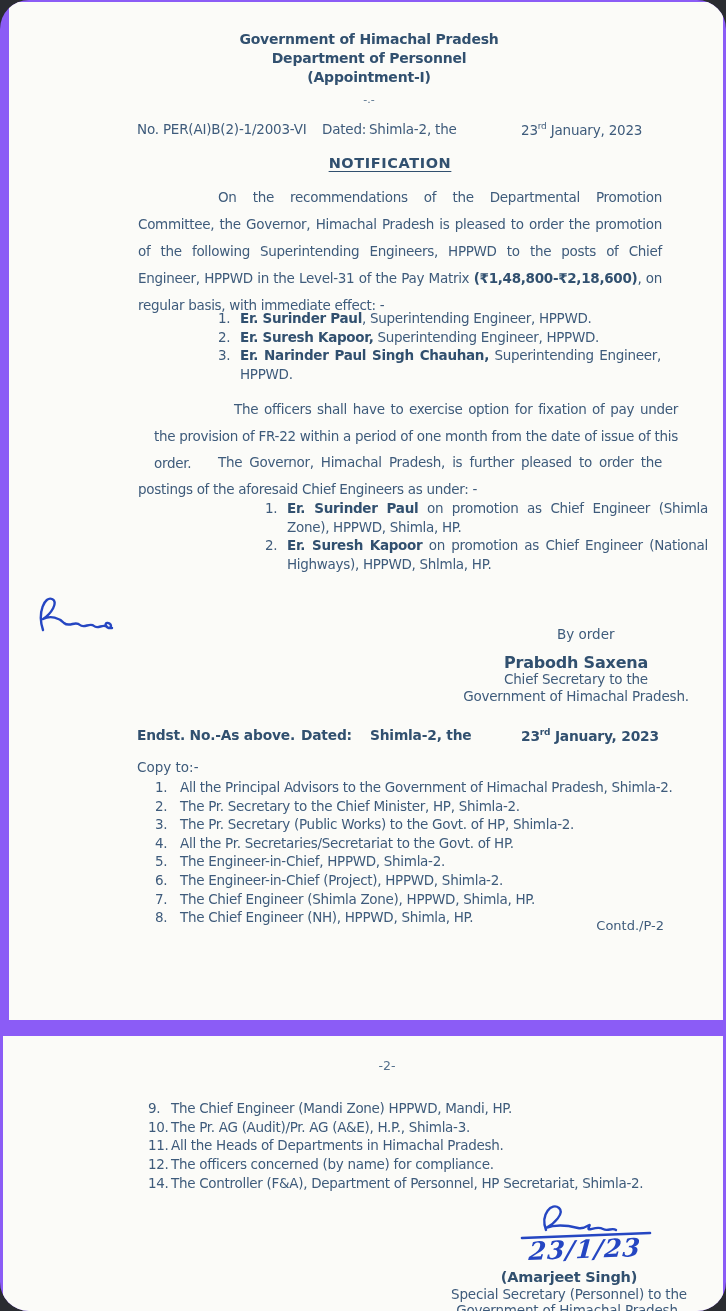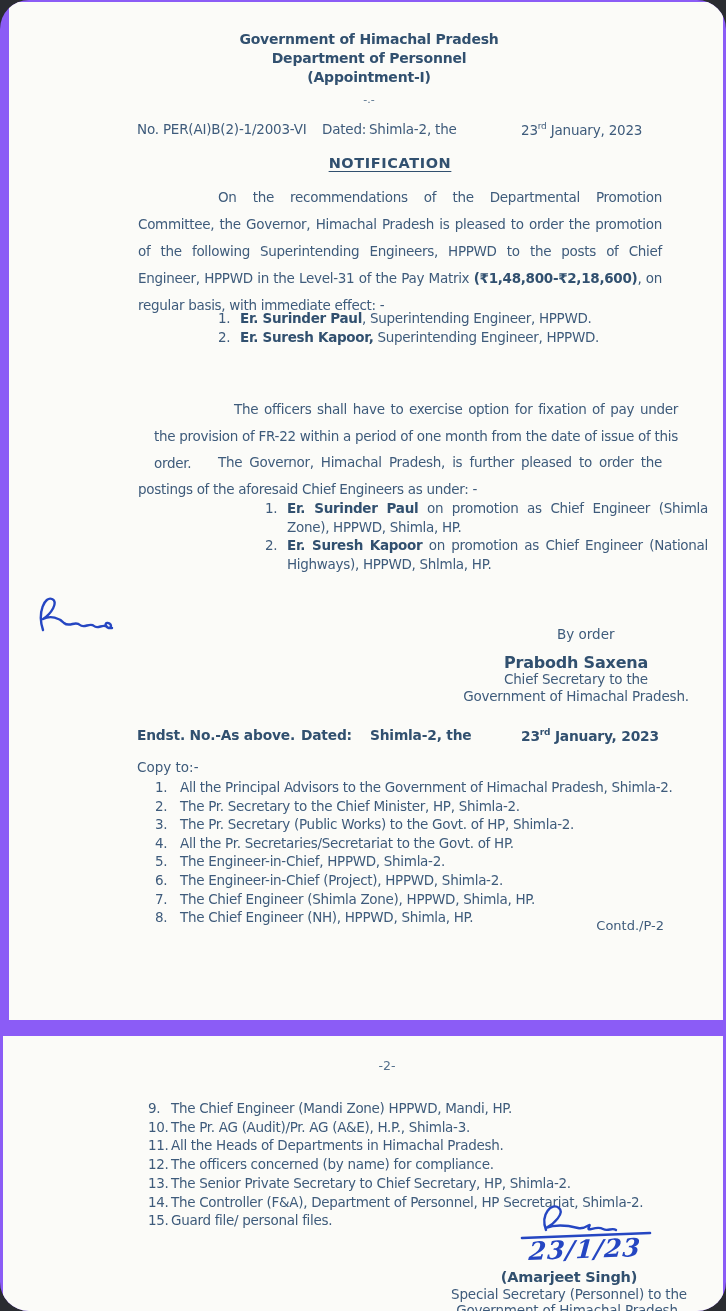--- a/index.html
+++ b/index.html
@@ -80,20 +80,21 @@
 
     <div class="abs title center b"><span>NOTIFICATION</span></div>
 
     <div class="abs para p1 t">
       <span>On the recommendations of the Departmental Promotion Committee, the Governor, Himachal Pradesh is pleased to order the promotion of the following Superintending Engineers, HPPWD to the posts of Chief Engineer, HPPWD in the Level-31 of the Pay Matrix </span><span class="b">(₹1,48,800-₹2,18,600)</span><span>, on regular basis, with immediate effect: -</span>
     </div>
 
     <div class="abs nlist nl1 t">
       <div class="li"><span class="num">1.</span><span class="b">Er. Surinder Paul</span><span>, Superintending Engineer, HPPWD.</span></div>
       <div class="li"><span class="num">2.</span><span class="b">Er. Suresh Kapoor,</span><span> Superintending Engineer, HPPWD.</span></div>
+      <div class="li"><span class="num">3.</span><span class="b">Er. Narinder Paul Singh Chauhan,</span><span> Superintending Engineer, HPPWD.</span></div>
     </div>
 
     <div class="abs para p2 t">The officers shall have to exercise option for fixation of pay under the provision of FR-22 within a period of one month from the date of issue of this order.</div>
     <div class="abs para p3 t">The Governor, Himachal Pradesh, is further pleased to order the postings of the aforesaid Chief Engineers as under: -</div>
 
     <div class="abs nlist nl2 t">
       <div class="li"><span class="num">1.</span><span class="b">Er. Surinder Paul</span><span> on promotion as Chief Engineer (Shimla Zone), HPPWD, Shimla, HP.</span></div>
       <div class="li"><span class="num">2.</span><span class="b">Er. Suresh Kapoor</span><span> on promotion as Chief Engineer (National Highways), HPPWD, Shlmla, HP.</span></div>
     </div>
 
@@ -134,23 +135,21 @@
 
   <div class="page page2">
 
     <div class="abs pagenum">-2-</div>
 
     <div class="abs copylist2 t">
       <div><span class="num">9.</span><span>The Chief Engineer (Mandi Zone) HPPWD, Mandi, HP.</span></div>
       <div><span class="num">10.</span><span>The Pr. AG (Audit)/Pr. AG (A&amp;E), H.P., Shimla-3.</span></div>
       <div><span class="num">11.</span><span>All the Heads of Departments in Himachal Pradesh.</span></div>
       <div><span class="num">12.</span><span>The officers concerned (by name) for compliance.</span></div>
-      <div><span class="num">13.</span><span>The Senior Private Secretary to Chief Secretary, HP, Shimla-2.</span></div>
       <div><span class="num">14.</span><span>The Controller (F&amp;A), Department of Personnel, HP Secretariat, Shimla-2.</span></div>
-      <div><span class="num">15.</span><span>Guard file/ personal files.</span></div>
     </div>
 
     <svg class="abs sig2" width="140" height="44" viewBox="0 0 140 44">
       <path d="M28,30 C22,14 34,2 41,8 C47,13 36,24 28,28 C38,24 52,26 60,28 C68,30 74,21 71,27 C68,33 78,25 85,29 C90,32 94,27 98,30" fill="none" stroke="#2546c2" stroke-width="2.4" stroke-linecap="round" stroke-linejoin="round"></path>
       <path d="M4,38 L132,33" fill="none" stroke="#2546c2" stroke-width="2.6" stroke-linecap="round"></path>
     </svg>
 
     <div class="abs hw-date">23/1/23</div>
 
     <div class="abs signer2">

